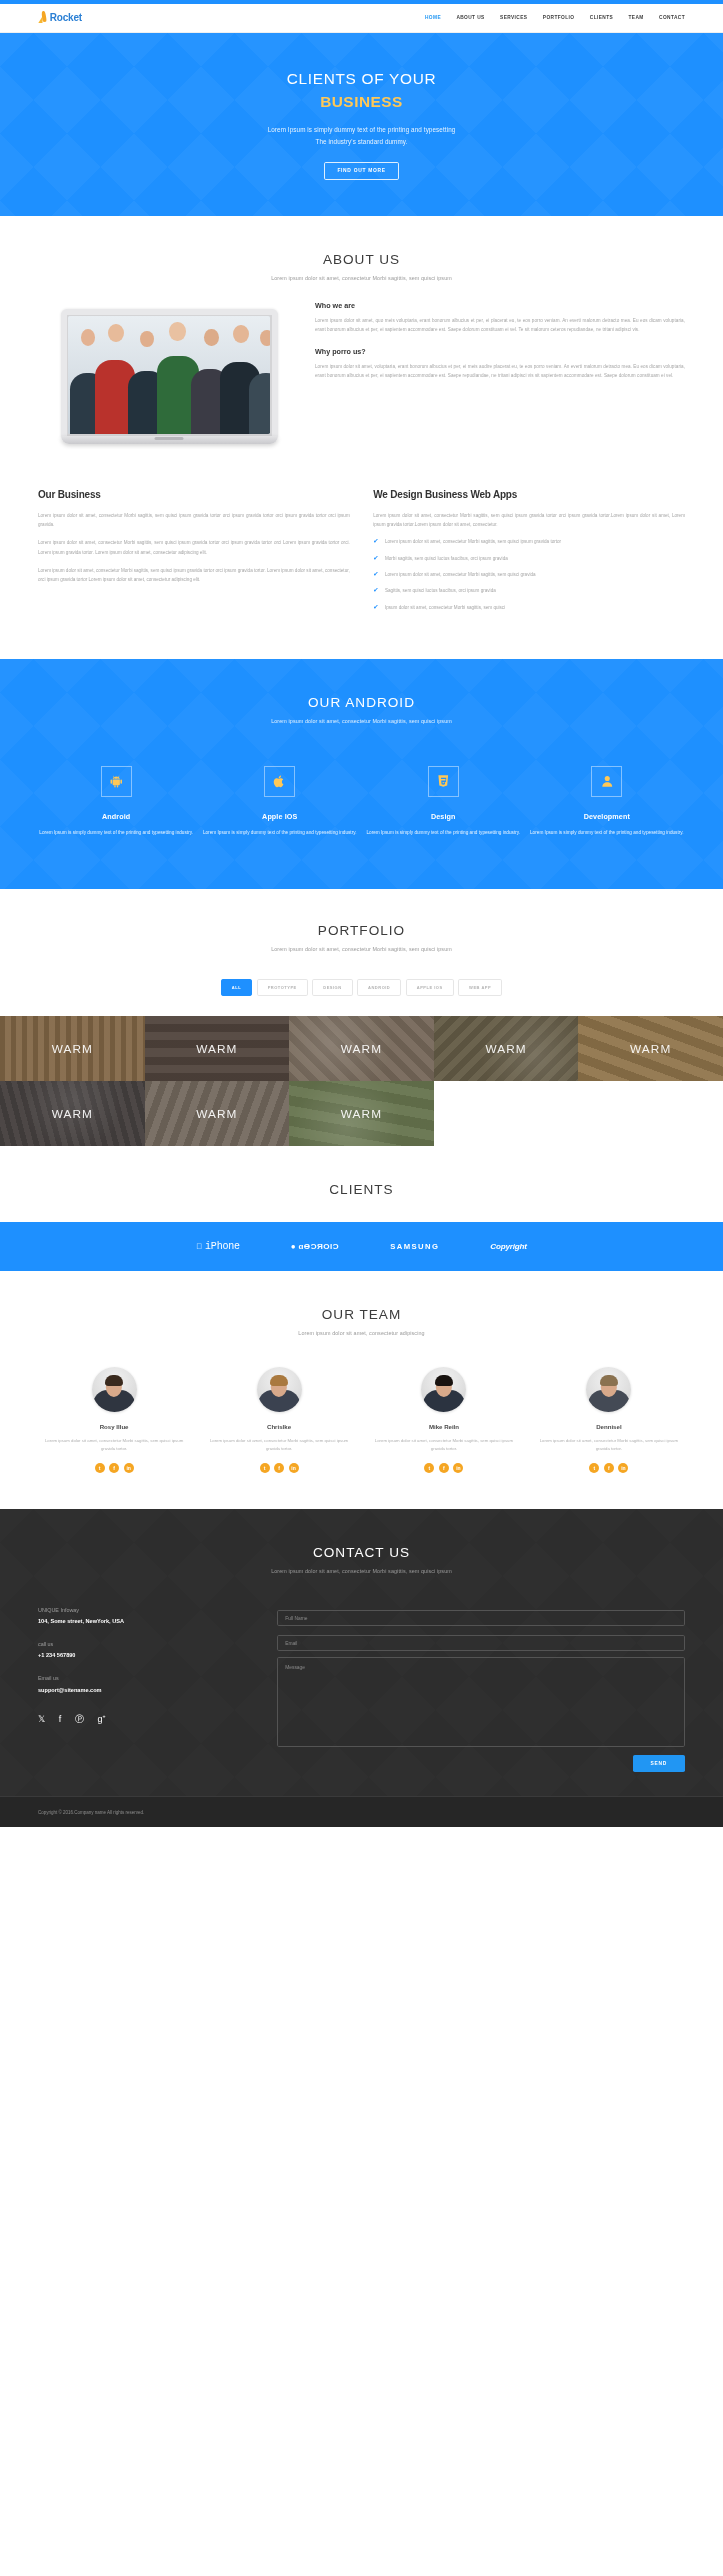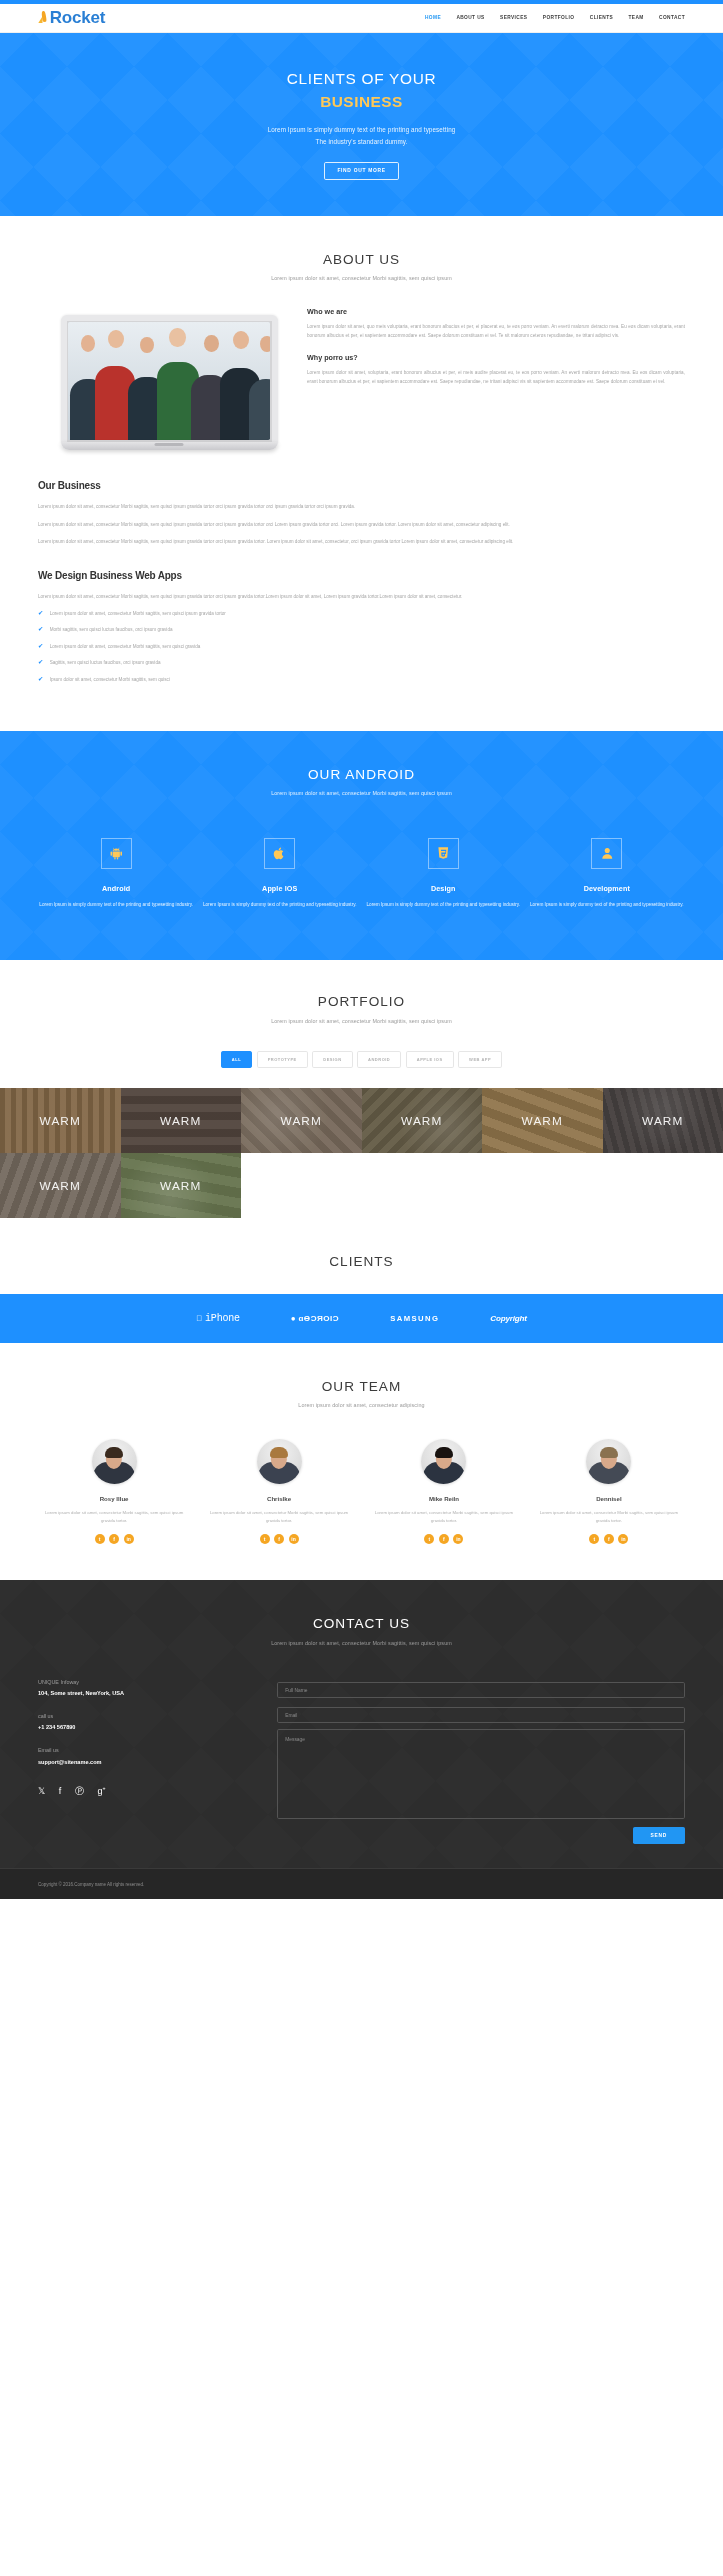--- a/index.html
+++ b/index.html
@@ -29,21 +29,21 @@
   .rocket-glyph .body {
     position: absolute; left: 3.6px; top: 0; width: 3.6px; height: 11px;
     background: #f5a623; border-radius: 50% 50% 30% 30%;
     transform: rotate(-8deg);
   }
   .rocket-glyph .fin {
     position: absolute; left: 0px; top: 5.4px; width: 4.5px; height: 7.2px;
     background: #f7b733; clip-path: polygon(100% 0, 100% 100%, 0 100%);
   }
   .brand-name {
-    font-size: 17px; color: #2a7fd4; font-weight: 600; letter-spacing: -0.2px;
+    font-size: 10px; color: #2a7fd4; font-weight: 600; letter-spacing: -0.2px;
   }
   .nav-links { margin-left: auto; display: flex; align-items: center; gap: 15.4px; }
   .nav-links a {
     font-size: 4.8px; letter-spacing: 0.4px; font-weight: 700;
     color: #3d3d3d; text-decoration: none; text-transform: uppercase;
     white-space: nowrap;
   }
   .nav-links a.active { color: #2196f3; }
 
   
@@ -82,21 +82,21 @@
   }
   .sec-title.light { color: #ffffff; }
   .sec-sub {
     text-align: center; font-size: 5.4px; color: #9a9a9a; margin-top: 8.1px;
     letter-spacing: 0.1px;
   }
   .sec-sub.light { color: #e2f1ff; }
 
   
   .about { padding-top: 36px; padding-bottom: 16.3px; background: #fff; }
-  .about-row { display: flex; gap: 7px; margin-top: 23px; }
+  .about-row { display: flex; gap: 15px; margin-top: 17px; }
   .laptop-wrap { width: 262px; flex: none; padding-top: 11px; }
   .laptop {
     position: relative; width: 217px; margin: 0 auto;
   }
   .laptop .screen {
     border: 6.3px solid #e8e8ea; border-bottom: none; border-radius: 6.3px 6.3px 0 0;
     background: #d4d4d6; padding: 1.8px; height: 127px;
     box-shadow: 0 0.9px 2.7px rgba(0,0,0,0.12);
   }
   .laptop .photo {
@@ -123,21 +123,21 @@
   .about-text { flex: 1; padding-top: 3.6px; }
   .about-text h4 {
     font-size: 7.2px; font-weight: 700; color: #343434; margin-bottom: 5.4px;
   }
   .about-text p {
     font-size: 4.6px; color: #a6a6a6; line-height: 2.05; text-align: justify;
     letter-spacing: 0.05px;
   }
   .about-text .gap { height: 12.7px; }
 
-  .cols { display: flex; gap: 23.5px; margin-top: 30px; padding-bottom: 27px; flex-direction: column; }
+  .cols { display: flex; gap: 23.5px; margin-top: 45px; padding-bottom: 27px; }
   .col { flex: 1; }
   .col h3 {
     font-size: 10px; font-weight: 700; color: #333; margin-bottom: 11px;
     letter-spacing: -0.2px;
   }
   .col p {
     font-size: 4.6px; color: #a6a6a6; line-height: 2.1; text-align: justify;
   }
   .col p + p { margin-top: 8.1px; }
   .checklist { list-style: none; margin-top: 3.6px; }
@@ -182,21 +182,21 @@
     padding-bottom: 20px;
   }
   .filter {
     font-size: 4px; letter-spacing: 0.5px; font-weight: 600;
     color: #b3b3b3; border: 0.9px solid #e6e6e6; background: #fff;
     padding: 5.4px 10px; border-radius: 1.8px; cursor: pointer;
     font-family: inherit; text-transform: uppercase; white-space: nowrap;
   }
   .filter.active { background: #1e90ff; color: #fff; border-color: #1e90ff; }
 
-  .grid { display: grid; grid-template-columns: repeat(6, 1fr); width: 100%; }
+  .grid { display: grid; grid-template-columns: repeat(5, 1fr); width: 100%; }
   .tile {
     position: relative; height: 65px; overflow: hidden;
     display: flex; align-items: center; justify-content: center;
   }
   .tile .cap {
     position: relative; z-index: 3; color: rgba(255,255,255,0.92);
     font-size: 11.8px; font-weight: 400; letter-spacing: 1.1px;
   }
   .tile .shade { position: absolute; inset: 0; z-index: 2; }
 

